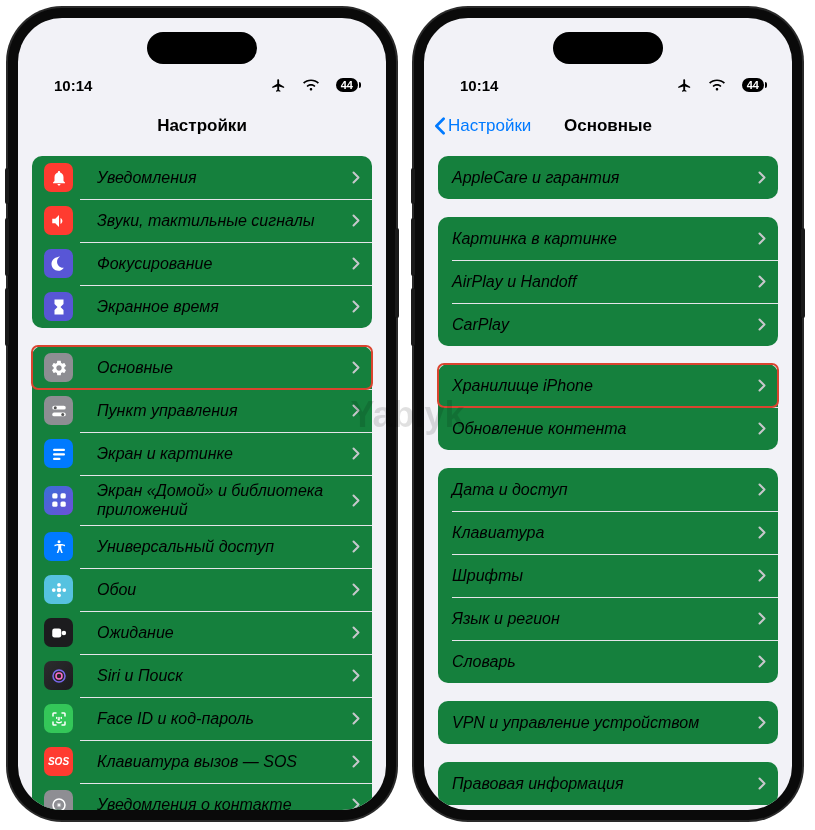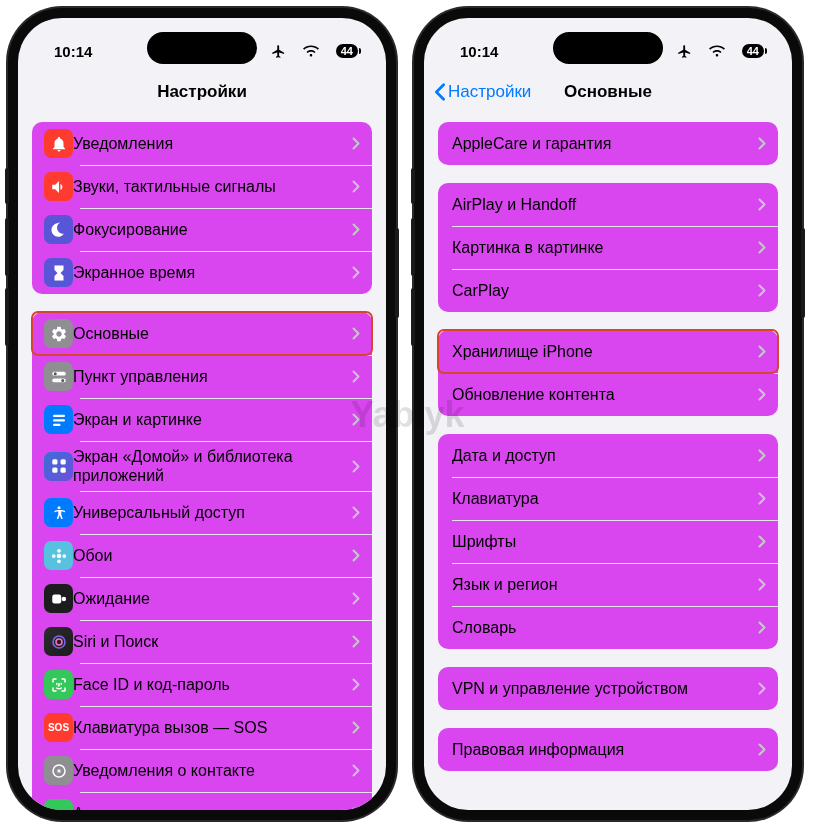--- a/index.html
+++ b/index.html
@@ -63,20 +63,21 @@
   }
   .status-bar {
     height: 54px;
     display: flex;
     align-items: center;
     justify-content: space-between;
     padding: 12px 28px 0 36px;
     font-size: 15px;
     font-weight: 600;
     color: #000;
+    margin-top: 34px;
   }
   .status-right {
     display: flex;
     align-items: center;
     gap: 17px;
   }
   .status-right svg { display: block; }
   .nav-bar {
     height: 40px;
     display: flex;
@@ -98,23 +99,24 @@
     color: #007aff;
     font-size: 17px;
     gap: 2px;
   }
   .content {
     height: calc(100% - 94px);
     overflow: hidden;
     padding: 0 14px;
   }
   .group {
-    background: #d946ef;
+    background: #15803d;
     border-radius: 10px;
     margin-top: 18px;
+    font-style: italic;
   }
   .group.first { margin-top: 10px; }
   .row {
     display: flex;
     align-items: center;
     min-height: 43px;
     padding: 6px 12px 6px 12px;
     position: relative;
   }
   .row + .row::before {
@@ -125,21 +127,21 @@
     right: 0;
     height: 1px;
     background: #e5e5ea;
   }
   .row.no-icon + .row.no-icon::before { left: 14px; }
   .row.no-icon { padding-left: 14px; }
   .icon {
     width: 29px;
     height: 29px;
     border-radius: 7px;
-    margin-right: 0;
+    margin-right: 24px;
     display: flex;
     align-items: center;
     justify-content: center;
     flex-shrink: 0;
     color: #fff;
     font-size: 16px;
   }
   .label {
     flex: 1;
     font-size: 16px;
@@ -438,28 +440,28 @@
 
         <span class="label">AppleCare и гарантия</span>
         <svg class="chevron" width="8" height="13" viewBox="0 0 8 13" fill="none" stroke="#c7c7cc" stroke-width="2" stroke-linecap="round" stroke-linejoin="round">
               <polyline points="1.5,1.5 6.5,6.5 1.5,11.5"></polyline>
             </svg>
       </div>
         </div>
         <div class="group ">
           <div class="row no-icon">
 
+        <span class="label">Картинка в картинке</span>
+        <svg class="chevron" width="8" height="13" viewBox="0 0 8 13" fill="none" stroke="#c7c7cc" stroke-width="2" stroke-linecap="round" stroke-linejoin="round">
+              <polyline points="1.5,1.5 6.5,6.5 1.5,11.5"></polyline>
+            </svg>
+      </div>
+          <div class="row no-icon">
+
         <span class="label">AirPlay и Handoff</span>
-        <svg class="chevron" width="8" height="13" viewBox="0 0 8 13" fill="none" stroke="#c7c7cc" stroke-width="2" stroke-linecap="round" stroke-linejoin="round">
-              <polyline points="1.5,1.5 6.5,6.5 1.5,11.5"></polyline>
-            </svg>
-      </div>
-          <div class="row no-icon">
-
-        <span class="label">Картинка в картинке</span>
         <svg class="chevron" width="8" height="13" viewBox="0 0 8 13" fill="none" stroke="#c7c7cc" stroke-width="2" stroke-linecap="round" stroke-linejoin="round">
               <polyline points="1.5,1.5 6.5,6.5 1.5,11.5"></polyline>
             </svg>
       </div>
           <div class="row no-icon">
 
         <span class="label">CarPlay</span>
         <svg class="chevron" width="8" height="13" viewBox="0 0 8 13" fill="none" stroke="#c7c7cc" stroke-width="2" stroke-linecap="round" stroke-linejoin="round">
               <polyline points="1.5,1.5 6.5,6.5 1.5,11.5"></polyline>
             </svg>

